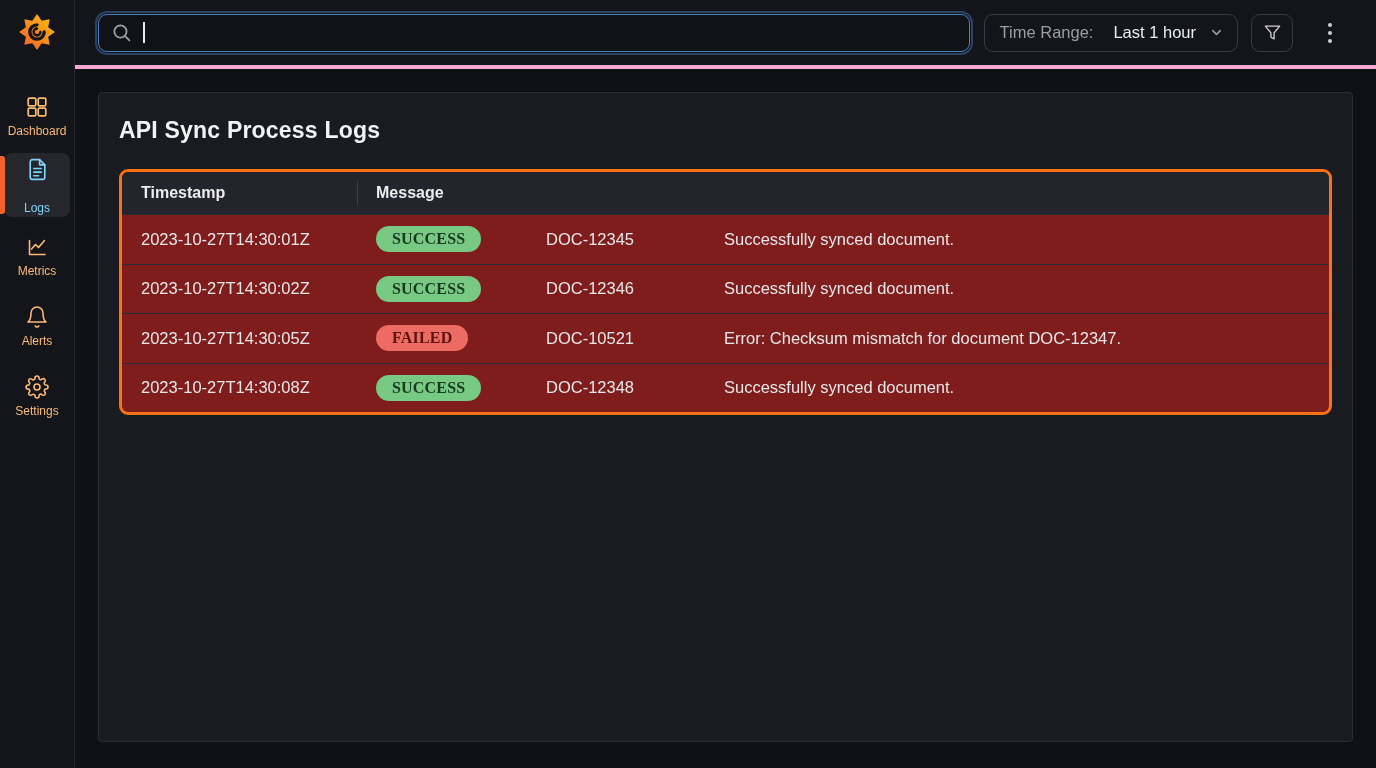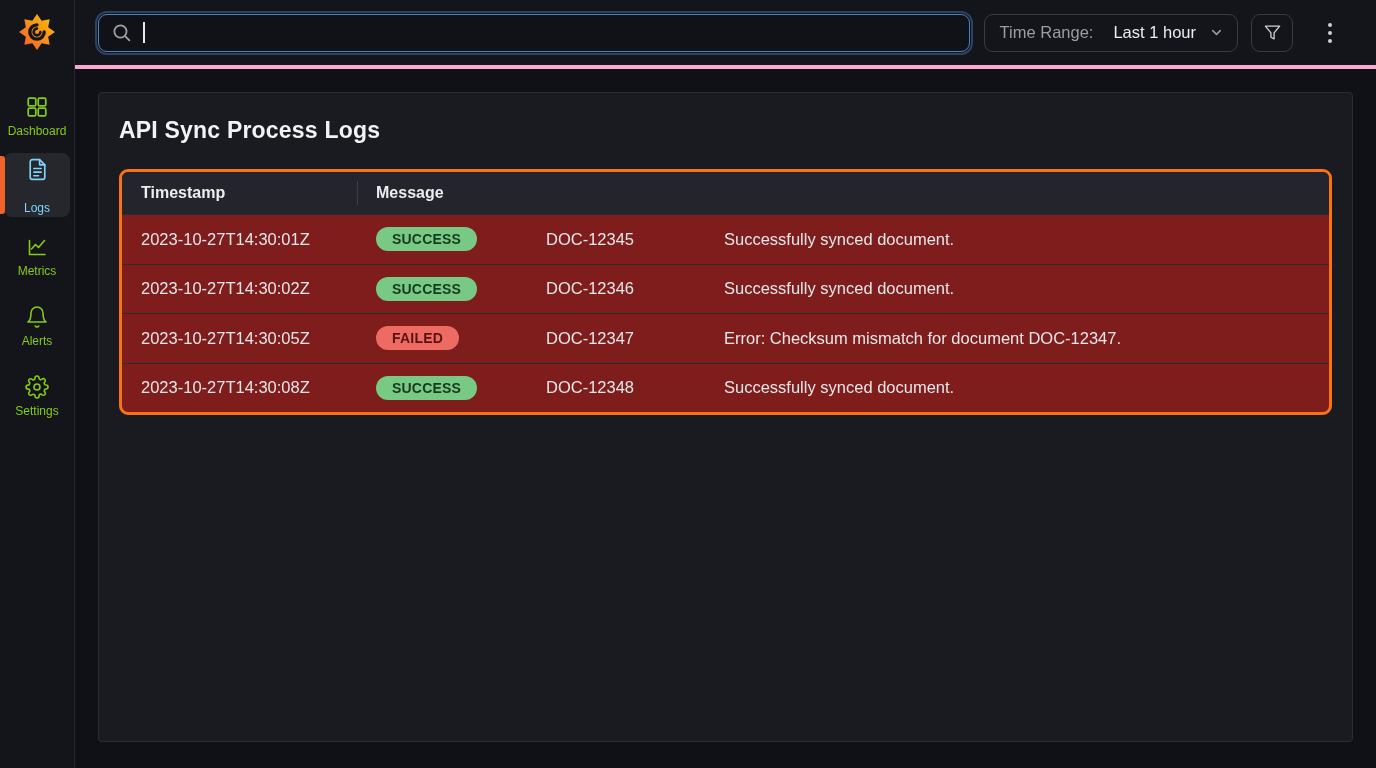--- a/index.html
+++ b/index.html
@@ -23,21 +23,21 @@
   .sidebar{
     width:75px;flex:0 0 75px;background:#14151a;
     border-right:1px solid #26272e;
     display:flex;flex-direction:column;align-items:center;
   }
   .logo{margin-top:13px;width:38px;height:38px;display:flex;align-items:center;justify-content:center;cursor:pointer;}
   .nav{margin-top:32px;width:100%;display:flex;flex-direction:column;gap:6px;}
   .nav-item{
     position:relative;height:64px;margin:0 4px;border-radius:8px;
     display:flex;flex-direction:column;align-items:center;justify-content:center;gap:5px;
-    color:#84cc16;cursor:pointer;
+    color:#fdba74;cursor:pointer;
   }
   .nav-item .nav-icon{display:flex;align-items:center;justify-content:center;height:26px;}
   .nav-item .nav-label{font-size:12px;line-height:1;}
   .nav-item.active{background:#26272d;color:#7dd3fc;gap:19px;}
   .nav-item.active::before{
     content:'';position:absolute;left:-4px;top:3px;bottom:3px;width:5px;
     background:var(--accent-orange);border-radius:0 3px 3px 0;
   }
   .nav-item svg{stroke:currentColor;}
 
@@ -99,21 +99,21 @@
     position:relative;height:100%;display:flex;align-items:center;
     padding-left:19px;font-size:16px;font-weight:700;color:#eceded;
   }
   .th + .th::before{
     content:'';position:absolute;left:0;top:9px;bottom:9px;width:1px;background:#3e3f46;
   }
   .trow{height:49.5px;border-top:1px solid #2b2c33;}
   .td{padding-left:19px;font-size:16.5px;color:#e6e7e9;white-space:nowrap;overflow:hidden;}
   .badge{
     display:inline-block;padding:4px 16px;border-radius:999px;
-    font-size:14px;font-weight:600;letter-spacing:.2px;
+    font-size:16px;font-weight:600;letter-spacing:.2px;font-family:Liberation Serif, serif;
   }
   .badge-success{background:var(--success-bg);color:var(--success-text);}
   .badge-failed{background:var(--failed-bg);color:var(--failed-text);}
 </style>
 </head>
 <body>
 
 <div class="app">
 
   <aside class="sidebar">
@@ -254,21 +254,21 @@
             </div>
             <div class="td">DOC-12346</div>
             <div class="td">Successfully synced document.</div>
           </div>
 
           <div class="trow">
             <div class="td">2023-10-27T14:30:05Z</div>
             <div class="td">
               <span class="badge badge-failed">FAILED</span>
             </div>
-            <div class="td">DOC-12347</div>
+            <div class="td">DOC-10521</div>
             <div class="td">Error: Checksum mismatch for document DOC-12347.</div>
           </div>
 
           <div class="trow">
             <div class="td">2023-10-27T14:30:08Z</div>
             <div class="td">
               <span class="badge badge-success">SUCCESS</span>
             </div>
             <div class="td">DOC-12348</div>
             <div class="td">Successfully synced document.</div>

